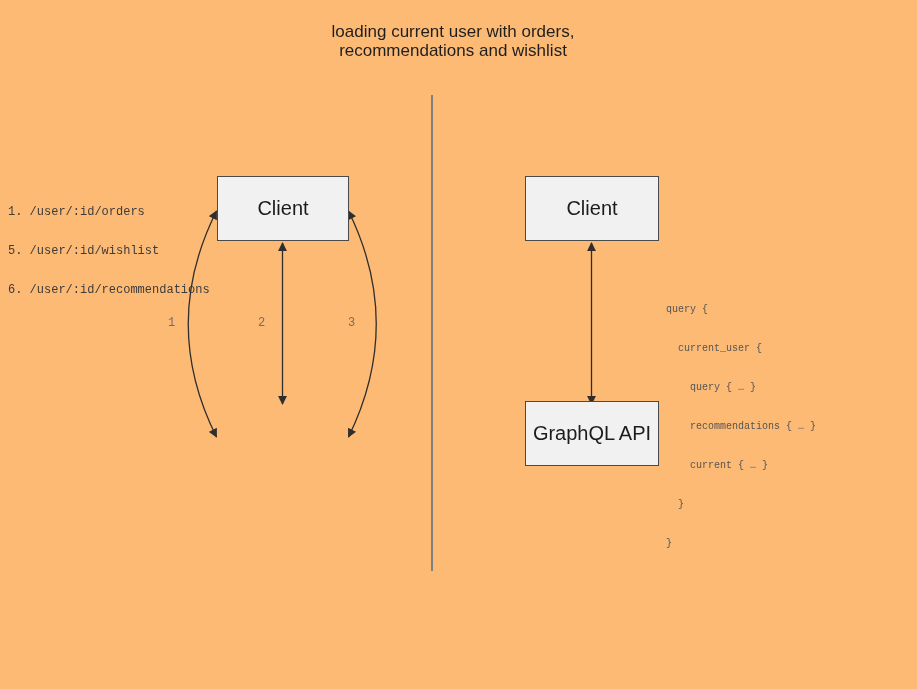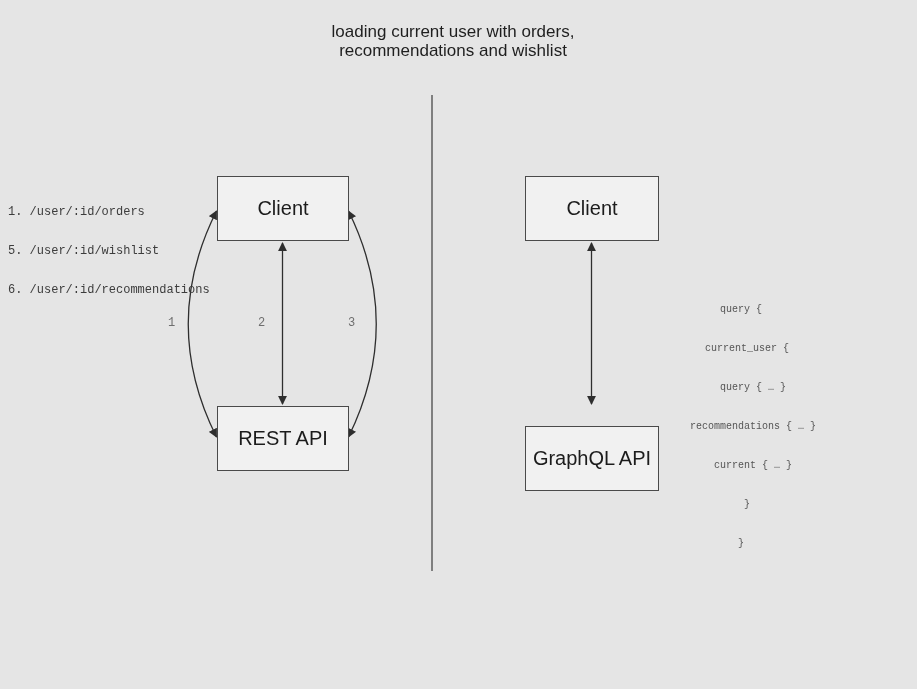--- a/index.html
+++ b/index.html
@@ -1,20 +1,20 @@
 <!DOCTYPE html>
 <html><head>
 <meta charset="utf-8">
 <style>
   html, body { margin: 0; padding: 0; background: #ffffff; }
   .canvas {
     position: relative;
     width: 917px;
     height: 689px;
-    background: #e5e5e5;
+    background: #fdba74;
     font-family: "Liberation Sans", sans-serif;
     overflow: hidden;
   }
   .title {
     position: absolute;
     left: 153px;
     top: 22px;
     width: 600px;
     text-align: center;
     font-size: 17px;
@@ -30,21 +30,21 @@
     border: 1.5px solid #4a4a4a;
     display: flex;
     align-items: center;
     justify-content: center;
     font-size: 20px;
     color: #1c1c1c;
   }
   .node.client-left   { left: 217px; top: 176px; }
   .node.rest-api      { left: 217px; top: 406px; }
   .node.client-right  { left: 525px; top: 176px; width: 132px; }
-  .node.graphql-api   { left: 525px; top: 426px; width: 132px; }
+  .node.graphql-api   { left: 525px; top: 401px; width: 132px; }
   .endpoint-list {
     position: absolute;
     left: 8px;
     top: 180px;
     font-family: "Liberation Mono", monospace;
     font-size: 12px;
     line-height: 13px;
     color: #3c3c3c;
     white-space: pre;
   }
@@ -59,21 +59,20 @@
   .arrow-label.n3 { left: 348px; top: 316px; }
   .query-block {
     position: absolute;
     left: 666px;
     top: 277px;
     font-family: "Liberation Mono", monospace;
     font-size: 10px;
     line-height: 13px;
     color: #555555;
     white-space: pre;
-    text-align: center;
   }
   .divider {
     position: absolute;
     left: 431px;
     top: 95px;
     width: 2px;
     height: 476px;
     background: #7f7f7f;
   }
   svg.arrows {
@@ -105,23 +104,20 @@
 
   <div class="endpoint-list">
     <div>1. /user/:id/orders</div>
     <div>5. /user/:id/wishlist</div>
     <div>6. /user/:id/recommendations</div>
   </div>
 
   <div class="node client-left">
     <span>Client</span>
   </div>
-  <div class="node rest-api">
-    <span>REST API</span>
-  </div>
 
   <span class="arrow-label n1">1</span>
   <span class="arrow-label n2">2</span>
   <span class="arrow-label n3">3</span>
 
   <div class="divider"></div>
 
   <div class="node client-right">
     <span>Client</span>
   </div>

